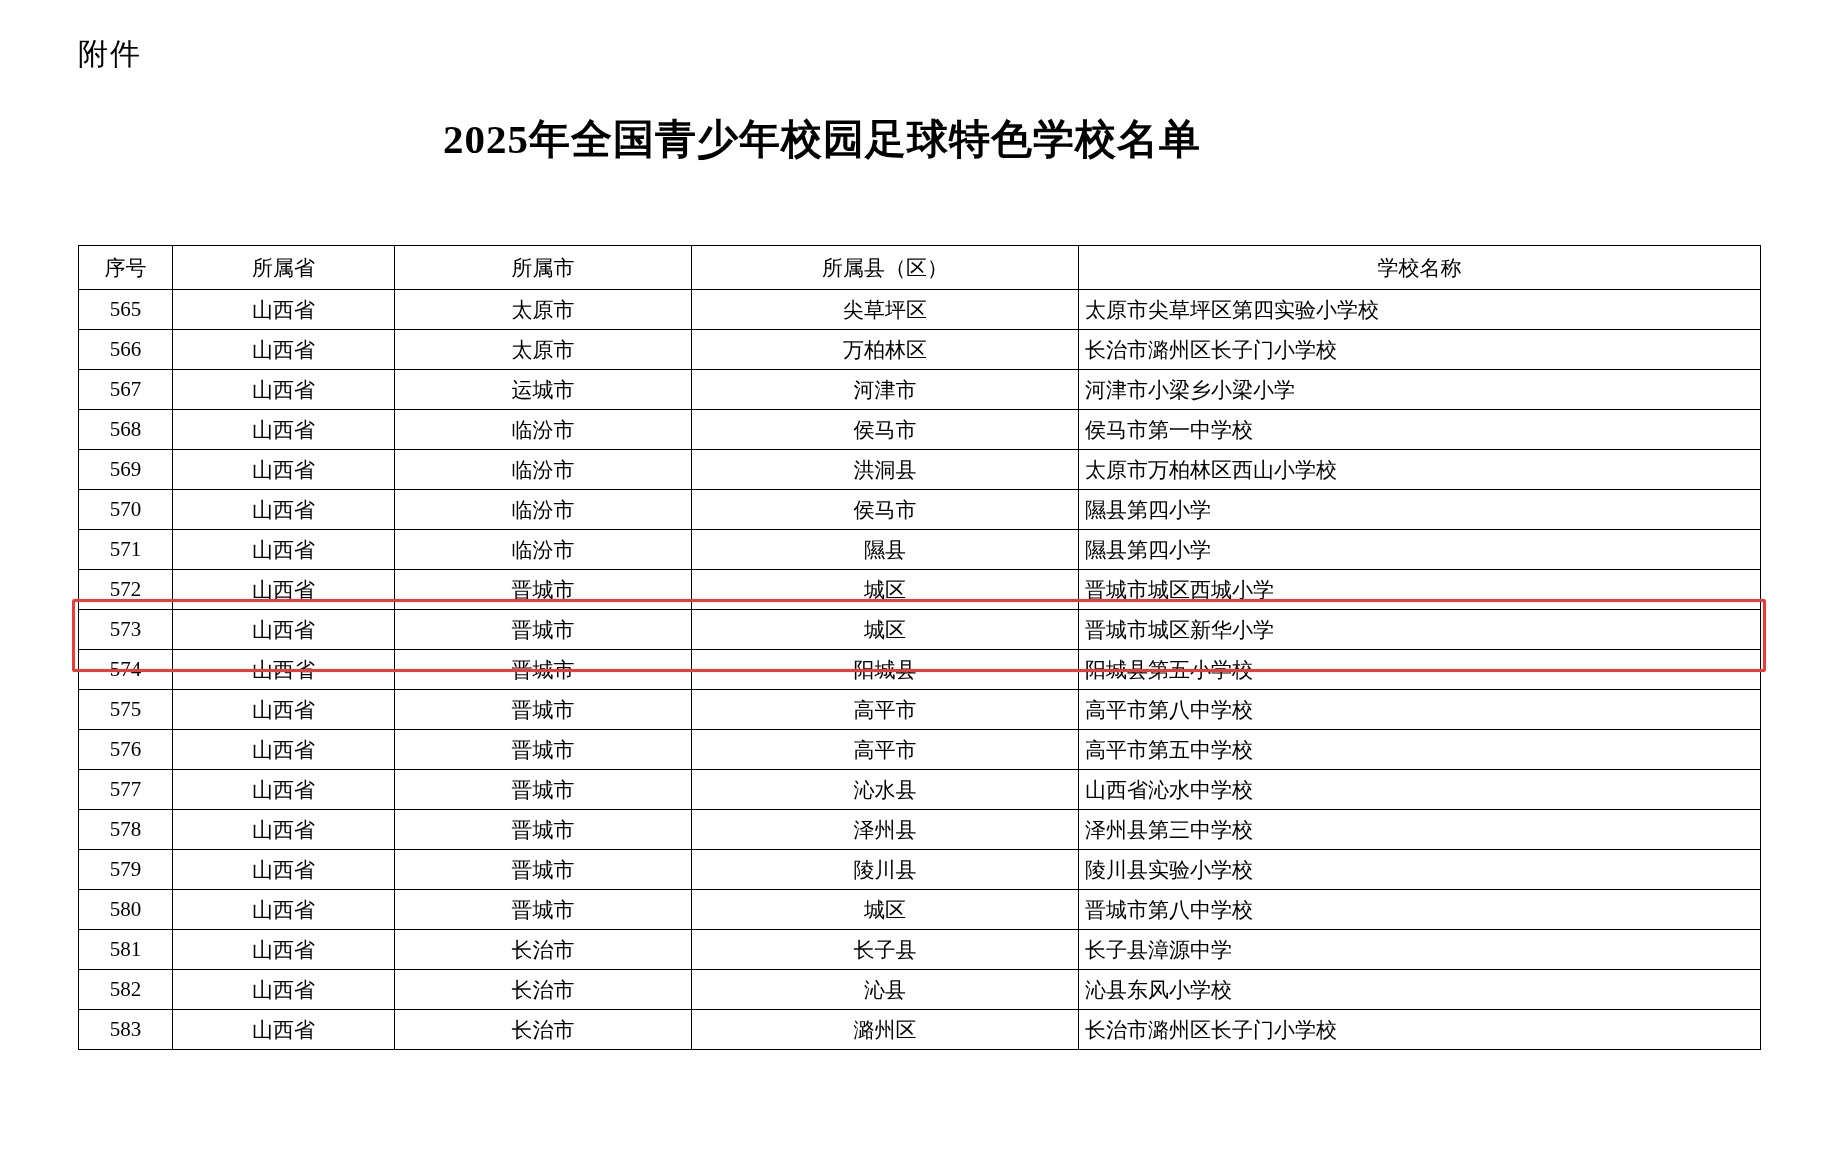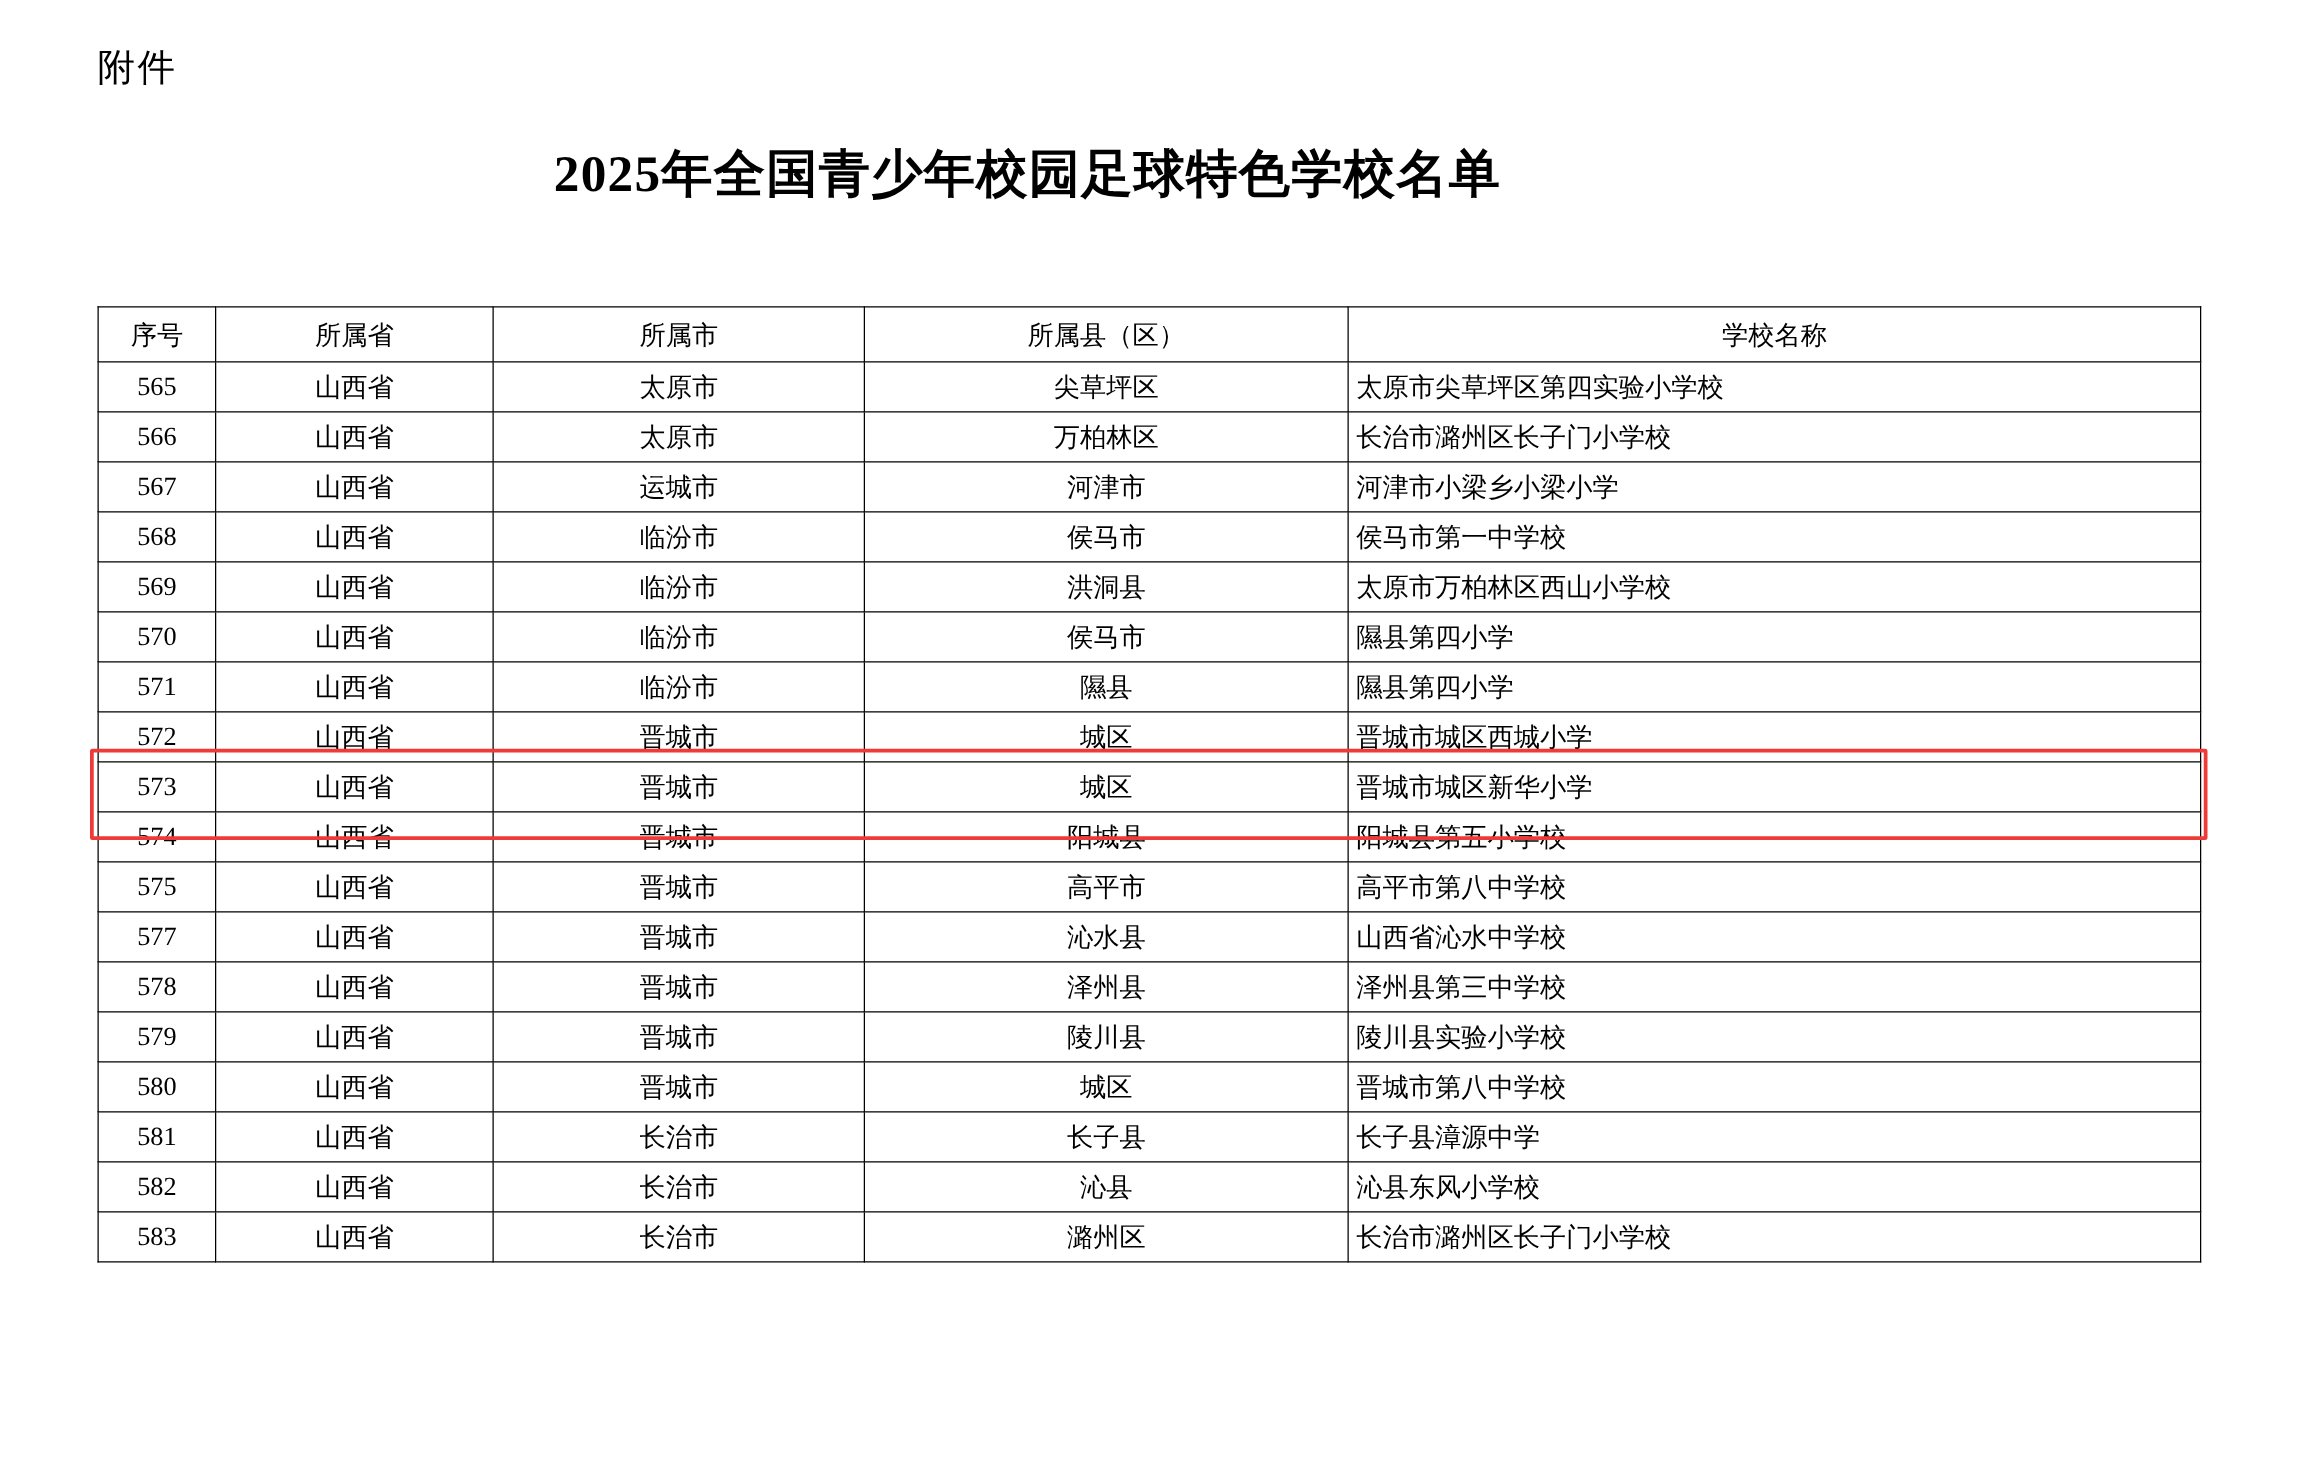--- a/index.html
+++ b/index.html
@@ -201,20 +201,27 @@
             <td class="school">阳城县第五小学校</td>
           </tr>
           <tr>
             <td class="idx">575</td>
             <td class="prov">山西省</td>
             <td class="city">晋城市</td>
             <td class="county">高平市</td>
             <td class="school">高平市第八中学校</td>
           </tr>
           <tr>
+            <td class="idx">576</td>
+            <td class="prov">山西省</td>
+            <td class="city">晋城市</td>
+            <td class="county">高平市</td>
+            <td class="school">高平市第五中学校</td>
+          </tr>
+          <tr>
             <td class="idx">577</td>
             <td class="prov">山西省</td>
             <td class="city">晋城市</td>
             <td class="county">沁水县</td>
             <td class="school">山西省沁水中学校</td>
           </tr>
           <tr>
             <td class="idx">578</td>
             <td class="prov">山西省</td>
             <td class="city">晋城市</td>

